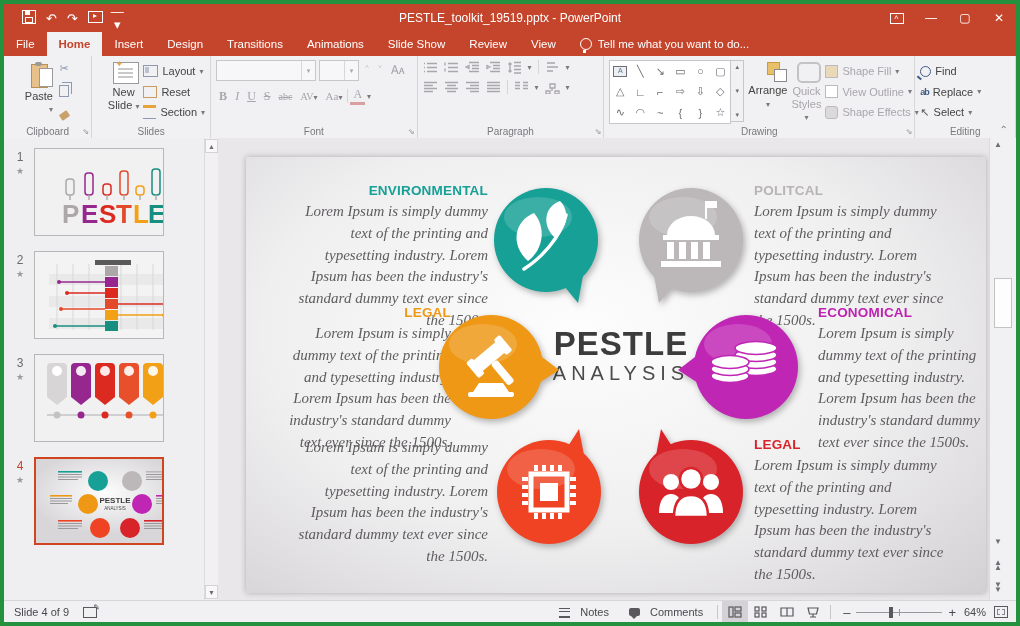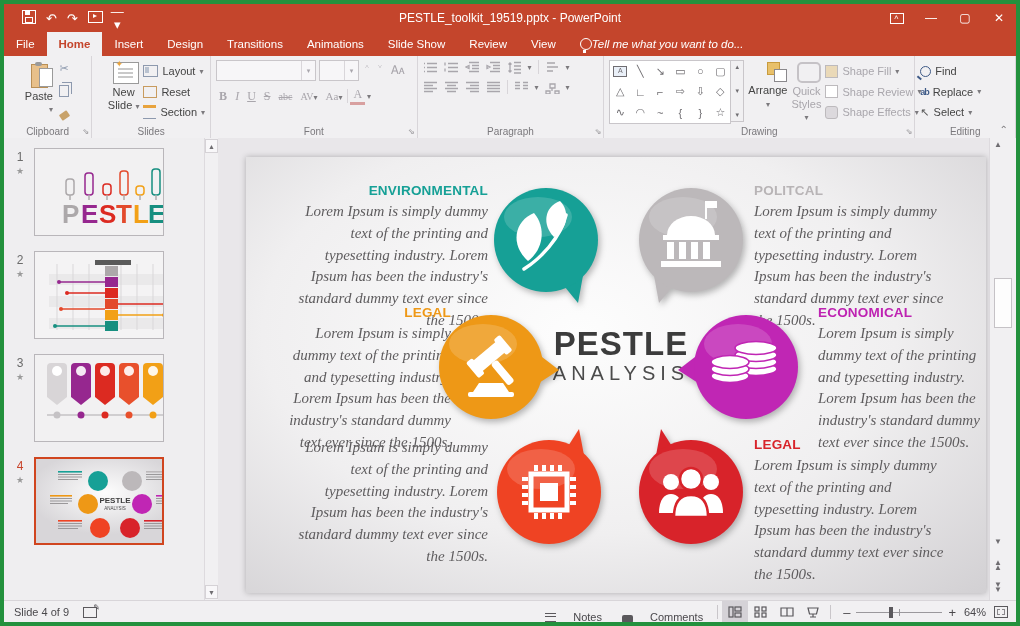--- a/index.html
+++ b/index.html
@@ -16,21 +16,21 @@
   .qcust{display:inline-flex;flex-direction:column;align-items:center;font-size:8px;line-height:3px;margin-left:-2px;}
   .title-text{position:absolute;left:0;right:0;text-align:center;font-size:12px;pointer-events:none;}
   .winctl{margin-left:auto;display:flex;align-items:center;height:100%;}
   .winctl .wbtn{width:34px;height:100%;display:flex;align-items:center;justify-content:center;font-size:12px;color:#fff;}
   .rdo-ic{width:12px;height:9px;border:1.2px solid #fff;display:inline-block;position:relative;}
   .rdo-ic::after{content:"˄";position:absolute;left:3px;top:-1px;font-size:8px;}
   
   .tabrow{position:absolute;left:0;top:28px;width:1012px;height:24px;background:#C4452C;display:flex;align-items:stretch;color:#fff;font-size:11.5px;}
   .tab{padding:0 12px;display:flex;align-items:center;cursor:default;}
   .tab.active{background:#F1F0F2;color:#C4452C;font-weight:bold;}
-  .tellme{display:flex;align-items:center;padding:0 12px;font-style:italic;}
+  .tellme{display:flex;align-items:center;gap:6px;padding:0 12px;}
   .bulb{width:10px;height:10px;border:1.4px solid #fff;border-radius:50%;position:relative;display:inline-block;}
   .bulb::after{content:"";position:absolute;left:2.5px;bottom:-4px;width:3px;height:3px;background:#fff;}
   .right-tabs{margin-left:auto;display:flex;align-items:center;}
   .office-tut{padding:0 14px;font-size:11.5px;}
   .share-btn{background:#A2371F;height:100%;display:flex;align-items:center;gap:6px;padding:0 14px;font-size:11.5px;}
   .person-ic{width:8px;height:8px;position:relative;display:inline-block;}
   .person-ic::before{content:"";position:absolute;left:2px;top:0;width:5px;height:5px;border:1.2px solid #fff;border-radius:50%;}
   .person-ic::after{content:"";position:absolute;left:0;top:6px;width:9px;height:4px;border:1.2px solid #fff;border-bottom:none;border-radius:5px 5px 0 0;}
   
   .ribbon{position:absolute;left:0;top:52px;width:1012px;height:82px;background:#F1F0F2;border-bottom:1px solid #C8C5C9;display:flex;}
@@ -115,21 +115,21 @@
   .bub-legal{left:175px;top:145px;}
   .bub-econ{left:430px;top:145px;}
   .bub-tech{left:233px;top:270px;}
   .bub-social{left:375px;top:270px;}
   
   .status{position:absolute;left:0;top:596px;width:1012px;height:22px;background:#F1F0F2;border-top:1px solid #D8D5D9;display:flex;align-items:center;font-size:11px;color:#4a484c;}
   .status .sleft{margin-left:10px;display:flex;align-items:center;gap:14px;}
   .proof-ic{width:12px;height:9px;border:1px solid #5a585c;position:relative;display:inline-block;}
   .proof-ic::after{content:"✎";position:absolute;right:-4px;top:-5px;font-size:8px;color:#5a585c;}
   .sright{margin-left:auto;display:flex;align-items:center;gap:0;height:100%;}
-  .sbtn{display:flex;align-items:flex-end;gap:17px;padding:0 10px;height:100%;}
+  .sbtn{display:flex;align-items:center;gap:10px;padding:0 10px;height:100%;}
   .notes-ic{width:11px;height:9px;border-bottom:2px solid #5a585c;position:relative;display:inline-block;}
   .notes-ic::before{content:"";position:absolute;left:0;top:1px;width:11px;height:1px;background:#5a585c;box-shadow:0 3px 0 #5a585c;}
   .comm-ic{width:11px;height:8px;background:#5a585c;border-radius:2px;position:relative;display:inline-block;}
   .comm-ic::after{content:"";position:absolute;left:2px;bottom:-3px;border-left:3px solid transparent;border-right:3px solid transparent;border-top:3px solid #5a585c;}
   .vsep{width:1px;height:14px;background:#C9C6CA;margin:0 4px;}
   .vb{width:26px;height:100%;display:flex;align-items:center;justify-content:center;}
   .vb.active{background:#D5D2D7;}
   .vb svg{width:14px;height:12px;}
   .vb svg *{stroke:#5a585c;fill:none;stroke-width:1.2;}
   .zoomer{display:flex;align-items:center;gap:6px;padding:0 8px;}
@@ -343,21 +343,21 @@
         <span><span>Quick</span><br><span>Styles</span> <span class="dd">▾</span></span>
       </div>
       <div class="stackcol">
         <span class="srow dis">
             <span class="sf-ic"></span>
             <span>Shape Fill</span>
             <span class="dd">▾</span>
           </span>
         <span class="srow dis">
             <span class="sf-ic o"></span>
-            <span>Shape Review</span>
+            <span>View Outline</span>
             <span class="dd">▾</span>
           </span>
         <span class="srow dis">
             <span class="sf-ic e"></span>
             <span>Shape Effects</span>
             <span class="dd">▾</span>
           </span>
       </div>
       <span class="grp-label">Drawing</span>
       <span class="launcher">⇘</span>

